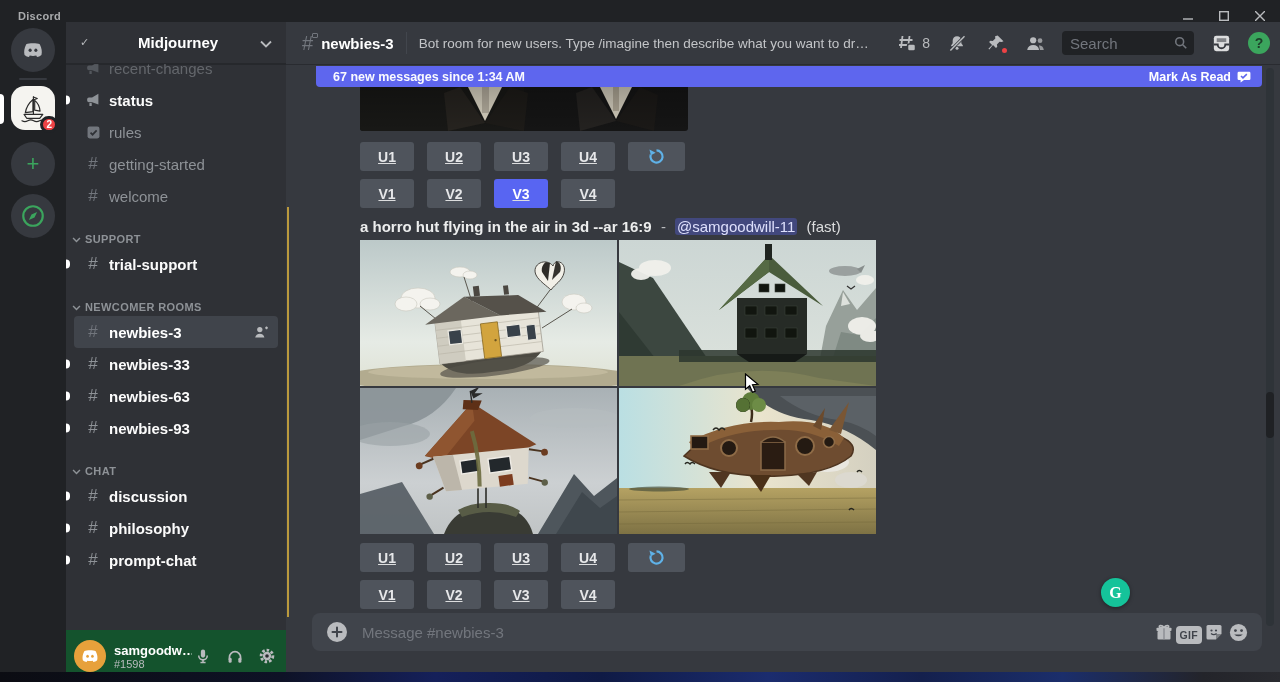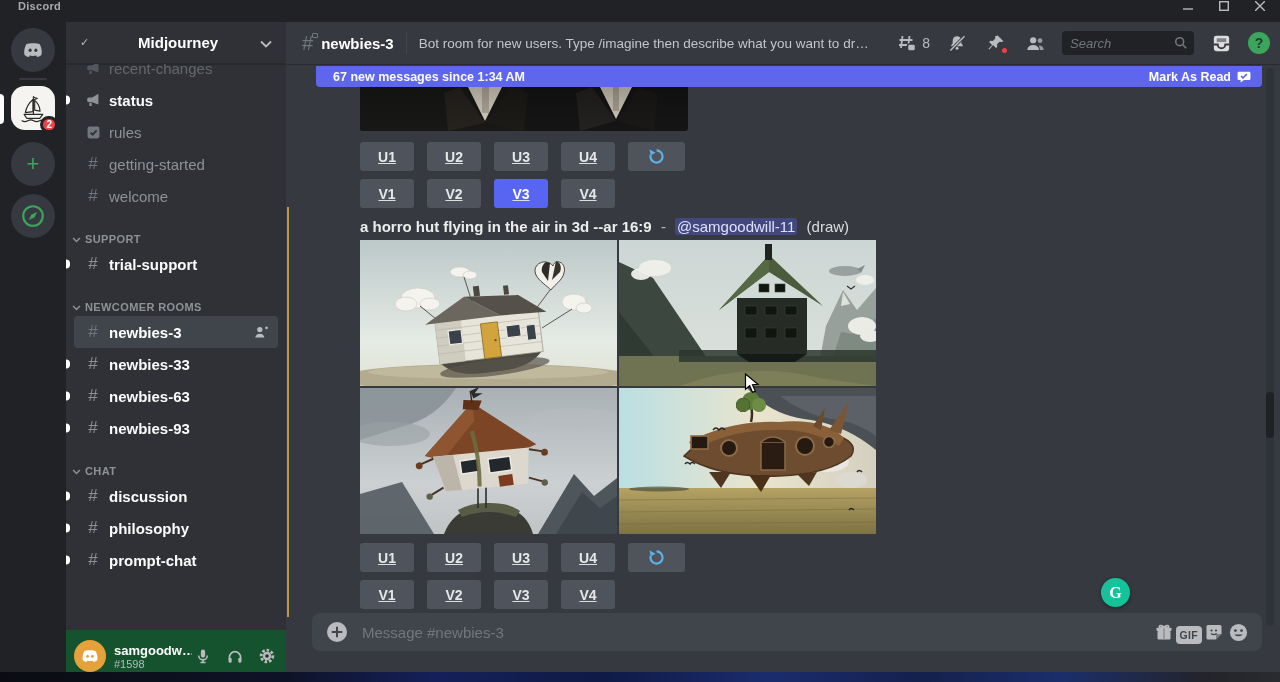--- a/index.html
+++ b/index.html
@@ -4,21 +4,21 @@
 <style>
   * { margin:0; padding:0; box-sizing:border-box; }
   html,body { background:#111; }
   body { font-family:"Liberation Sans","DejaVu Sans",sans-serif; }
   #app {
     position:relative; width:1280px; height:682px; overflow:hidden;
     background:#36393f; color:#dcddde; font-size:14px;
   }
   
   .titlebar { position:absolute; top:0; left:0; right:0; height:22px; background:#202225;
-    display:flex; align-items:flex-start; z-index:40; }
+    display:flex; align-items:flex-end; z-index:40; }
   .titlebar .appname { margin-left:18px; font-size:11px; font-weight:700; color:#a9abad; letter-spacing:.3px;}
   .wincontrols { margin-left:auto; display:flex; align-items:center; gap:24px; padding-right:14px; }
   .wc { width:12px; height:12px; display:flex; align-items:center; justify-content:center; color:#b9bbbe; cursor:pointer;}
   .wc svg { display:block; }
   
   .rail { position:absolute; top:22px; left:0; width:66px; bottom:0; background:#202225; z-index:5;}
   .rail-btn { position:absolute; left:11px; width:44px; height:44px; border-radius:50%;
     background:#36393f; display:flex; align-items:center; justify-content:center; cursor:pointer;}
   .rail-divider { position:absolute; left:19px; top:56px; width:28px; height:2px; background:#36393f; border-radius:1px;}
   .server-tile { position:absolute; left:11px; top:64px; width:44px; height:44px; border-radius:14px;
@@ -64,21 +64,21 @@
     padding:0 10px 0 16px; box-shadow:0 1px 0 rgba(4,4,5,.25); z-index:10; background:#36393f;}
   .tb-hash { position:relative; color:#72767d; font-size:20px; font-weight:500; margin-right:8px;}
   .tb-hash .mini-lock { position:absolute; top:1px; right:-5px; width:6px; height:5px; border:1.4px solid #72767d; border-radius:1px; background:#36393f;}
   .tb-name { color:#fff; font-weight:700; font-size:15px; }
   .tb-div { width:1px; height:22px; background:#42464d; margin:0 12px; }
   .tb-topic { color:#c3c5c8; font-size:13.5px; white-space:nowrap; overflow:hidden; text-overflow:ellipsis; max-width:452px; cursor:pointer;}
   .tb-icons { margin-left:auto; display:flex; align-items:center; gap:15px; color:#b9bbbe;}
   .tbi { position:relative; width:24px; height:24px; display:flex; align-items:center; justify-content:center; cursor:pointer;}
   .thread-count { font-size:14px; color:#b9bbbe; margin-left:-11px; cursor:pointer;}
   .searchbox { width:132px; height:24px; background:#202225; border-radius:4px; display:flex; align-items:center; padding:0 6px 0 8px; }
-  .searchbox input { flex:1; width:70px; background:transparent; border:none; outline:none; color:#e5e5e5; font-size:13px; font-family:inherit;font-style:italic;}
+  .searchbox input { flex:1; width:70px; background:transparent; border:none; outline:none; color:#e5e5e5; font-size:15px; font-family:inherit;}
   .searchbox input::placeholder { color:#72767d; }
   .help-circle { width:22px; height:22px; border-radius:50%; background:#3ba55d; color:#1e3e2a; font-weight:800; font-size:14px;
     display:flex; align-items:center; justify-content:center; cursor:pointer;}
   .newbar { position:absolute; top:44px; left:30px; width:946px; height:21px; background:#5e66ee;
     border-radius:0 0 4px 4px; display:flex; align-items:center; padding:0 11px; z-index:9;}
   .newbar .nb-text { color:#fff; font-size:12.5px; font-weight:600; opacity:.97;margin-left:6px;}
   .newbar .nb-action { margin-left:auto; display:flex; align-items:center; gap:6px; color:#fff; font-size:12.5px; font-weight:700; cursor:pointer;}
   .partial-img { position:absolute; top:65px; left:74px; width:328px; height:44px; border-radius:0 0 3px 3px; overflow:hidden; cursor:pointer;}
   .btnrow { position:absolute; left:74px; display:flex; gap:13px;text-decoration:underline; }
   .mjbtn { min-width:54px; height:29px; background:#4f545c; border-radius:3px; color:#e6e7e9;
@@ -443,21 +443,21 @@
         <div class="mjbtn">V1</div>
         <div class="mjbtn">V2</div>
         <div class="mjbtn primary">V3</div>
         <div class="mjbtn">V4</div>
       </div>
 
     <div class="promptline">
       <span class="ptext">a horro hut flying in the air in 3d --ar 16:9</span>
       <span class="dash">-</span>
       <span class="mention">@samgoodwill-11</span>
-      <span class="speed">(draw)</span>
+      <span class="speed">(fast)</span>
     </div>
 
     <div class="imggrid">
       <div>
         <svg viewBox="0 0 257 146" preserveAspectRatio="none">
           <defs>
               <linearGradient id="s1" x1="0" y1="0" x2="0" y2="1">
                 <stop offset="0" stop-color="#bcc9c9"></stop>
                 <stop offset=".7" stop-color="#e6ebe5"></stop>
                 <stop offset="1" stop-color="#dfe2d4"></stop>

